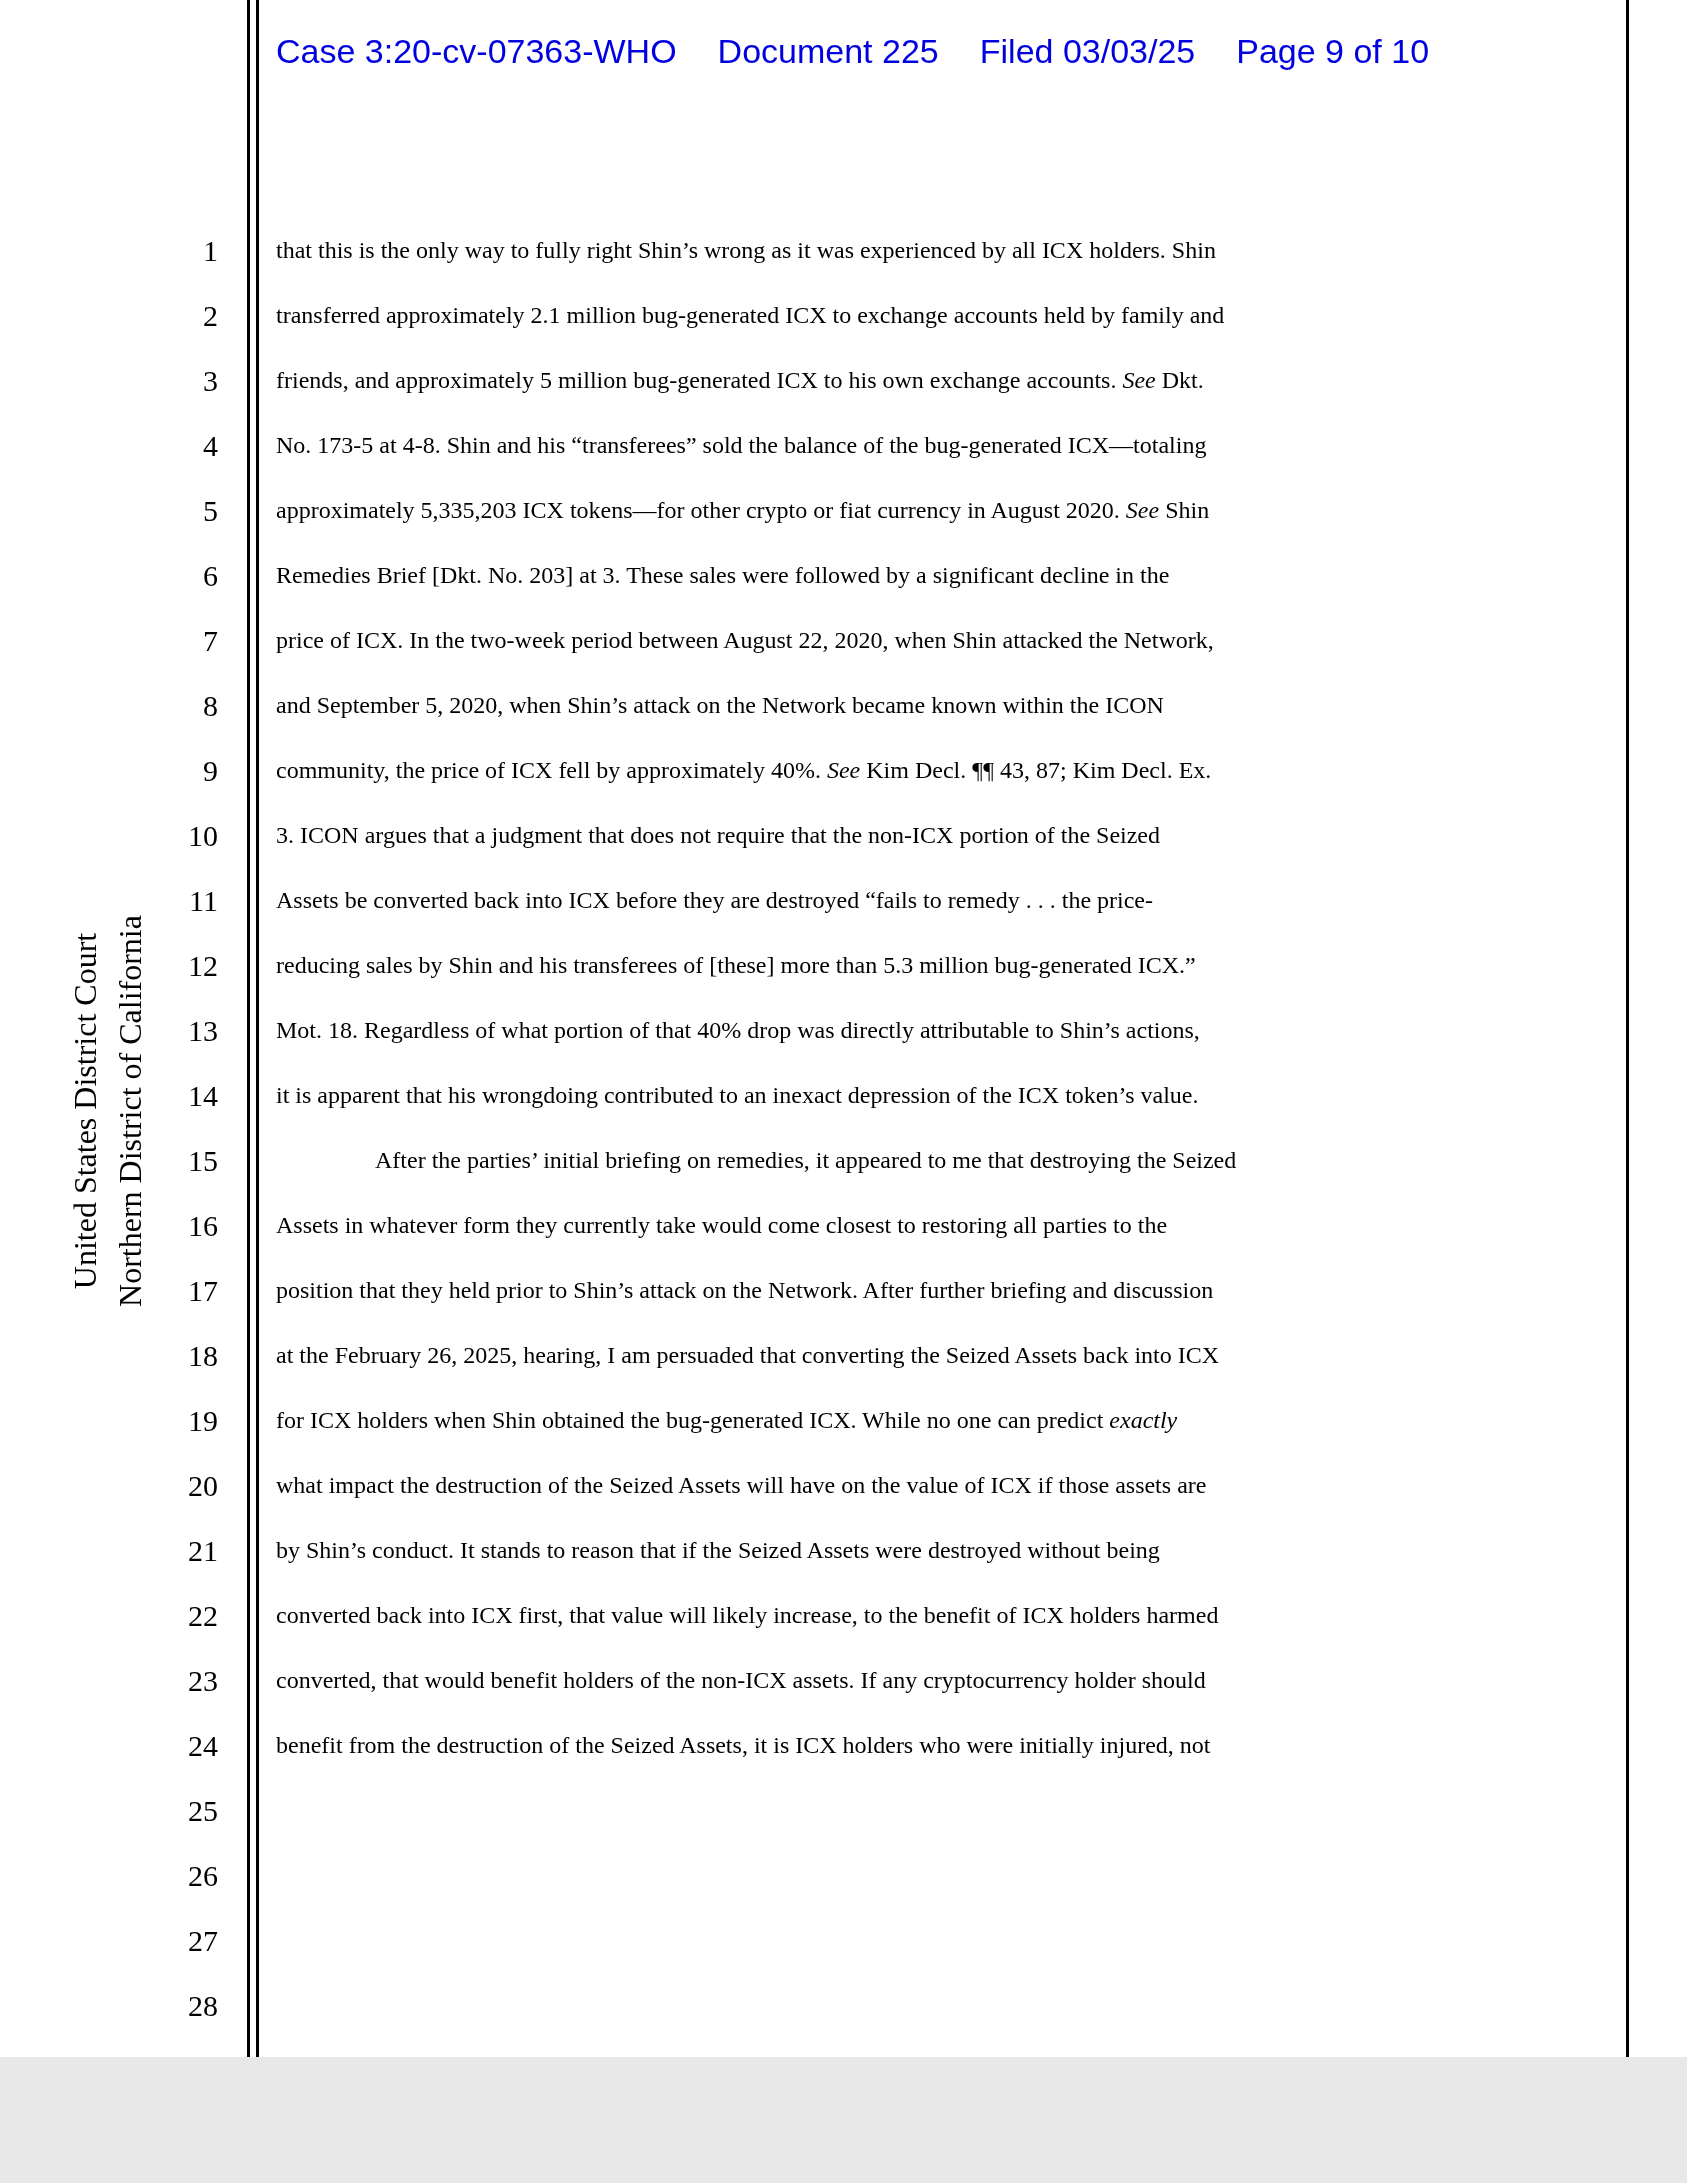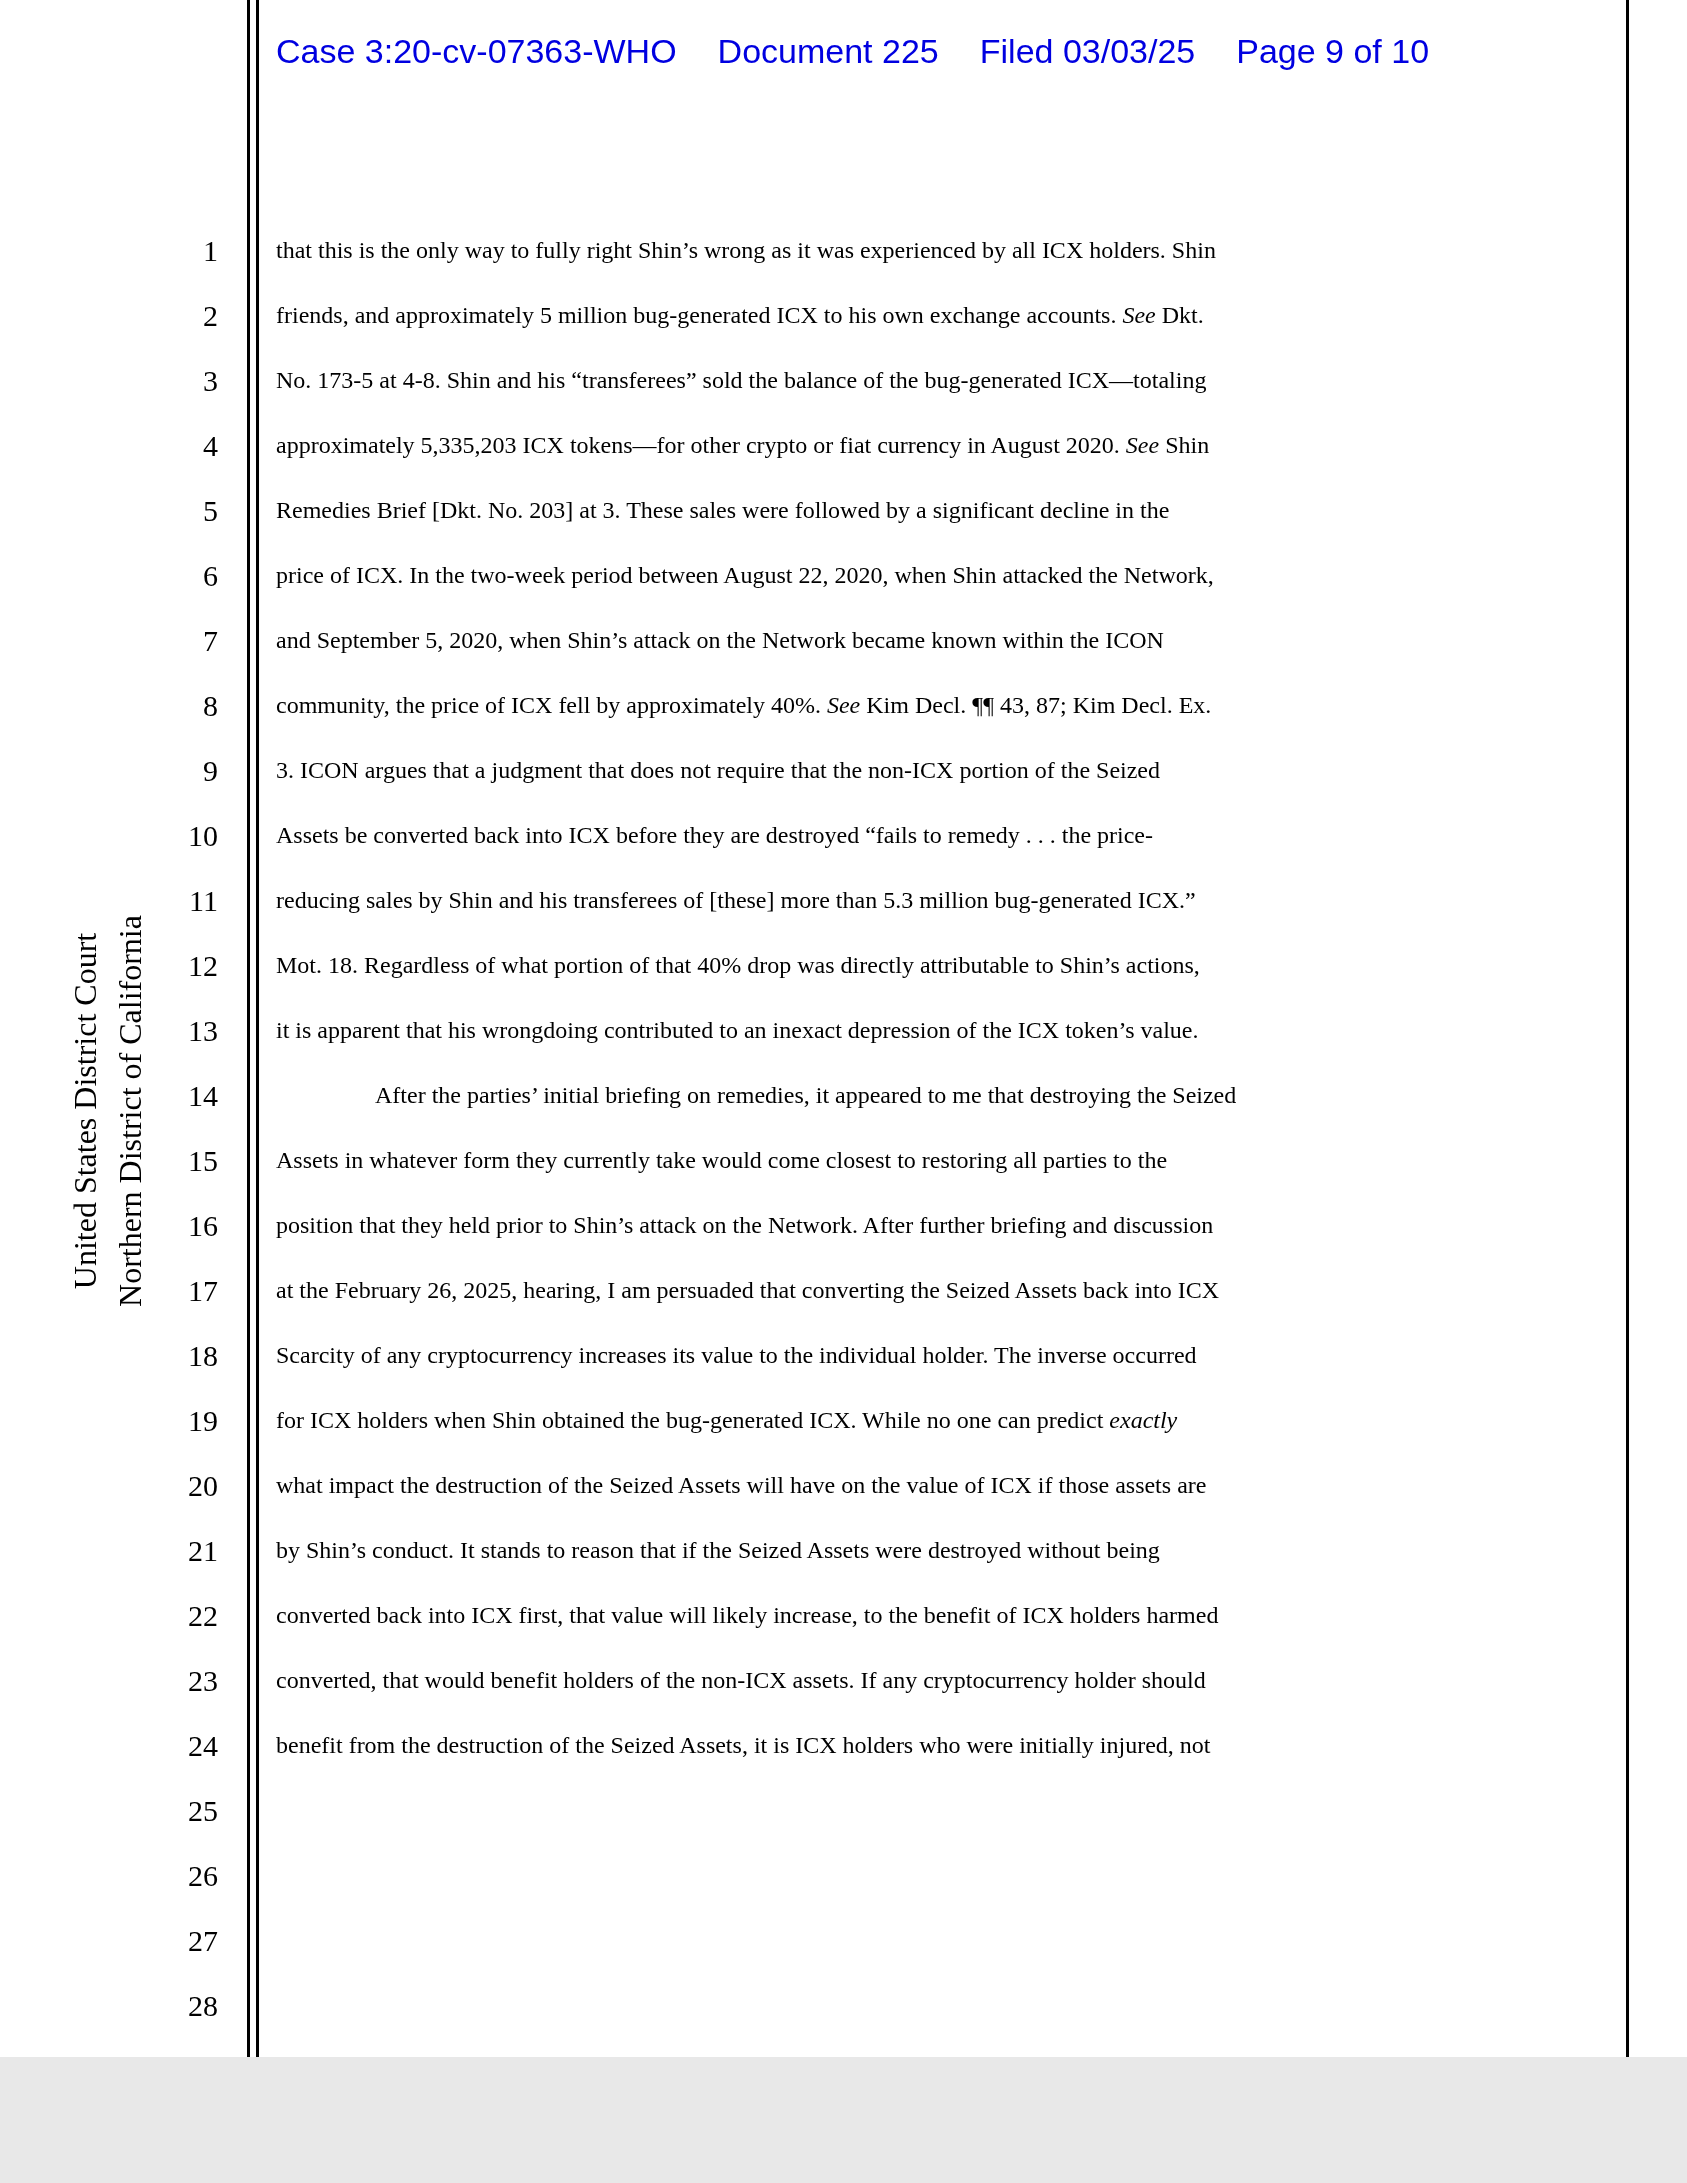--- a/index.html
+++ b/index.html
@@ -126,37 +126,37 @@
       <div>23</div>
       <div>24</div>
       <div>25</div>
       <div>26</div>
       <div>27</div>
       <div>28</div>
     </div>
 
   <div class="body-text" id="body-text">
       <div class="body-line"><span>that this is the only way to fully right Shin’s wrong as it was experienced by all ICX holders.  Shin</span></div>
+      <div class="body-line"><span>transferred approximately 2.1 million bug-generated ICX to exchange accounts held by family and</span></div>
       <div class="body-line"><span>friends, and approximately 5 million bug-generated ICX to his own exchange accounts.  </span><span class="italic">See</span><span> Dkt.</span></div>
       <div class="body-line"><span>No. 173-5 at 4-8.  Shin and his “transferees” sold the balance of the bug-generated ICX—totaling</span></div>
       <div class="body-line"><span>approximately 5,335,203 ICX tokens—for other crypto or fiat currency in August 2020.  </span><span class="italic">See</span><span> Shin</span></div>
       <div class="body-line"><span>Remedies Brief [Dkt. No. 203] at 3.  These sales were followed by a significant decline in the</span></div>
       <div class="body-line"><span>price of ICX.  In the two-week period between August 22, 2020, when Shin attacked the Network,</span></div>
       <div class="body-line"><span>and September 5, 2020, when Shin’s attack on the Network became known within the ICON</span></div>
       <div class="body-line"><span>community, the price of ICX fell by approximately 40%.  </span><span class="italic">See</span><span> Kim Decl. ¶¶ 43, 87; Kim Decl. Ex.</span></div>
       <div class="body-line"><span>3.  ICON argues that a judgment that does not require that the non-ICX portion of the Seized</span></div>
       <div class="body-line"><span>Assets be converted back into ICX before they are destroyed “fails to remedy . . . the price-</span></div>
       <div class="body-line"><span>reducing sales by Shin and his transferees of [these] more than 5.3 million bug-generated ICX.”</span></div>
       <div class="body-line"><span>Mot. 18.  Regardless of what portion of that 40% drop was directly attributable to Shin’s actions,</span></div>
       <div class="body-line"><span>it is apparent that his wrongdoing contributed to an inexact depression of the ICX token’s value.</span></div>
       <div class="body-line indent"><span>After the parties’ initial briefing on remedies, it appeared to me that destroying the Seized</span></div>
       <div class="body-line"><span>Assets in whatever form they currently take would come closest to restoring all parties to the</span></div>
       <div class="body-line"><span>position that they held prior to Shin’s attack on the Network.  After further briefing and discussion</span></div>
       <div class="body-line"><span>at the February 26, 2025, hearing, I am persuaded that converting the Seized Assets back into ICX</span></div>
-      <div class="body-line"><span>Scarcity of any cryptocurrency increases its value to the individual holder.  The inverse occurred</span></div>
       <div class="body-line"><span>for ICX holders when Shin obtained the bug-generated ICX.  While no one can predict </span><span class="italic">exactly</span></div>
       <div class="body-line"><span>what impact the destruction of the Seized Assets will have on the value of ICX if those assets are</span></div>
       <div class="body-line"><span>by Shin’s conduct.  It stands to reason that if the Seized Assets were destroyed without being</span></div>
       <div class="body-line"><span>converted back into ICX first, that value will likely increase, to the benefit of ICX holders harmed</span></div>
       <div class="body-line"><span>converted, that would benefit holders of the non-ICX assets.  If any cryptocurrency holder should</span></div>
       <div class="body-line"><span>benefit from the destruction of the Seized Assets, it is ICX holders who were initially injured, not</span></div>
       <div class="body-line"></div>
       <div class="body-line"></div>
     </div>
 

